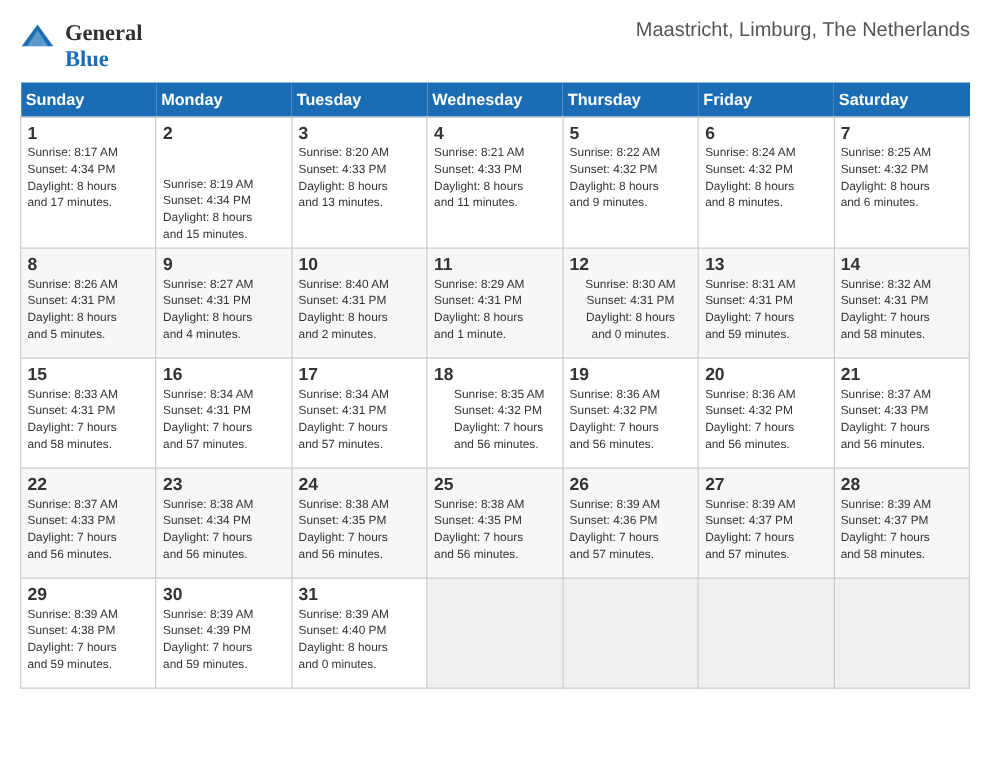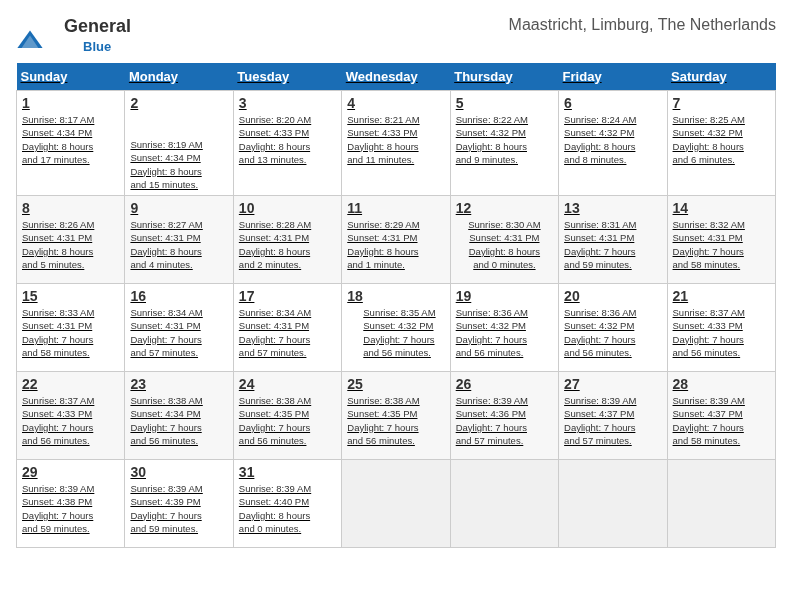--- a/index.html
+++ b/index.html
@@ -11,33 +11,33 @@
       padding: 16px;
     }
     .header {
       display: flex;
       justify-content: space-between;
       align-items: flex-start;
       margin-bottom: 8px;
     }
     .logo {
       display: flex;
-      align-items: flex-end;
-      gap: 20px;
+      align-items: flex-start;
+      gap: 8px;
+      font-family: Liberation Serif, serif;
     }
     .logo-text-general {
       font-size: 18px;
       font-weight: bold;
       color: #333;
     }
     .logo-text-blue {
-      font-size: 13px;
+      font-size: 18px;
       font-weight: bold;
       color: #1a6db5;
-      margin-left: 19px;
     }
     .logo-icon {
       width: 28px;
       height: 28px;
     }
     .title-area {
       text-align: right;
     }
     .month-title {
       font-size: 36px;
@@ -45,21 +45,20 @@
       color: #333;
     }
     .location-title {
       font-size: 16px;
       color: #555;
     }
     table {
       width: 100%;
       border-collapse: collapse;
       table-layout: fixed;
-      text-decoration: underline;
     }
     th {
       background-color: #1a6db5;
       color: #fff;
       font-size: 13px;
       padding: 6px 4px;
       text-align: left;
       font-weight: bold;
     }
     td {
@@ -184,21 +183,21 @@
         </td>
         <td>
           <span class="day-number">9</span>
           <div class="day-info" style="white-space: pre-line;">Sunrise: 8:27 AM
 Sunset: 4:31 PM
 Daylight: 8 hours
 and 4 minutes.</div>
         </td>
         <td>
           <span class="day-number">10</span>
-          <div class="day-info" style="white-space: pre-line;">Sunrise: 8:28 AM
+          <div class="day-info" style="white-space: pre-line;">Sunrise: 8:40 AM
 Sunset: 4:31 PM
 Daylight: 8 hours
 and 2 minutes.</div>
         </td>
         <td>
           <span class="day-number">11</span>
           <div class="day-info" style="white-space: pre-line;">Sunrise: 8:29 AM
 Sunset: 4:31 PM
 Daylight: 8 hours
 and 1 minute.</div>

